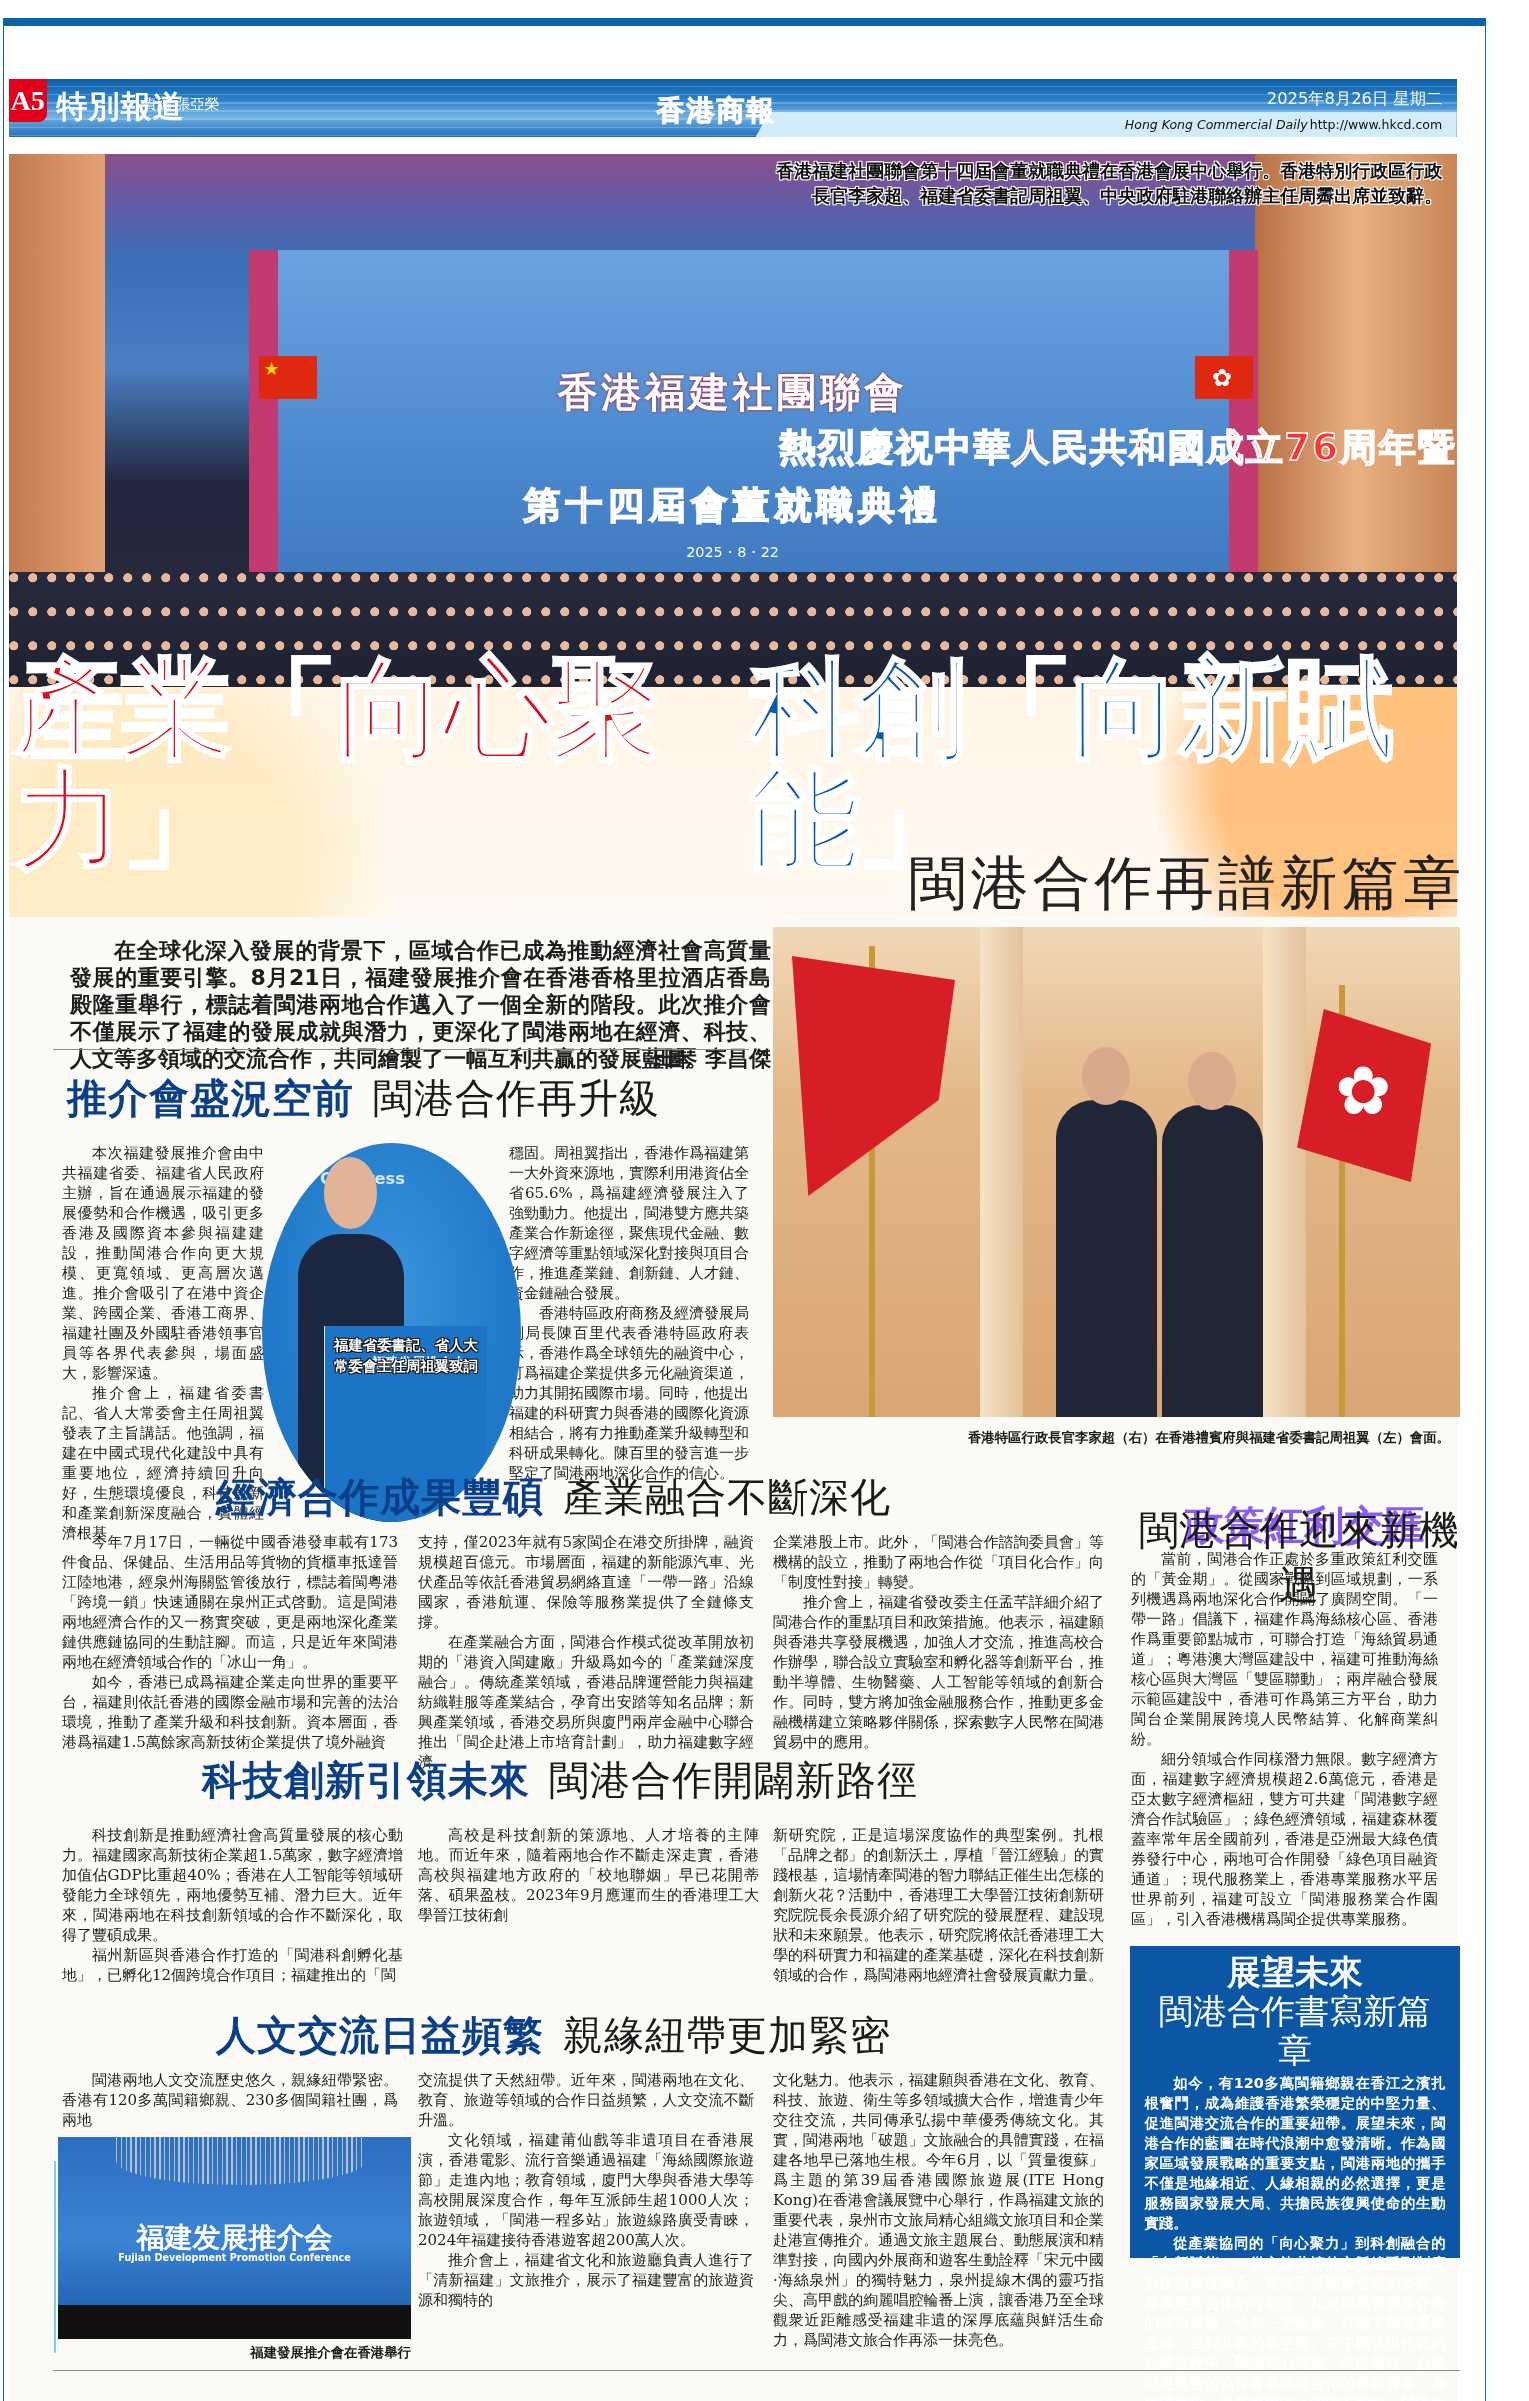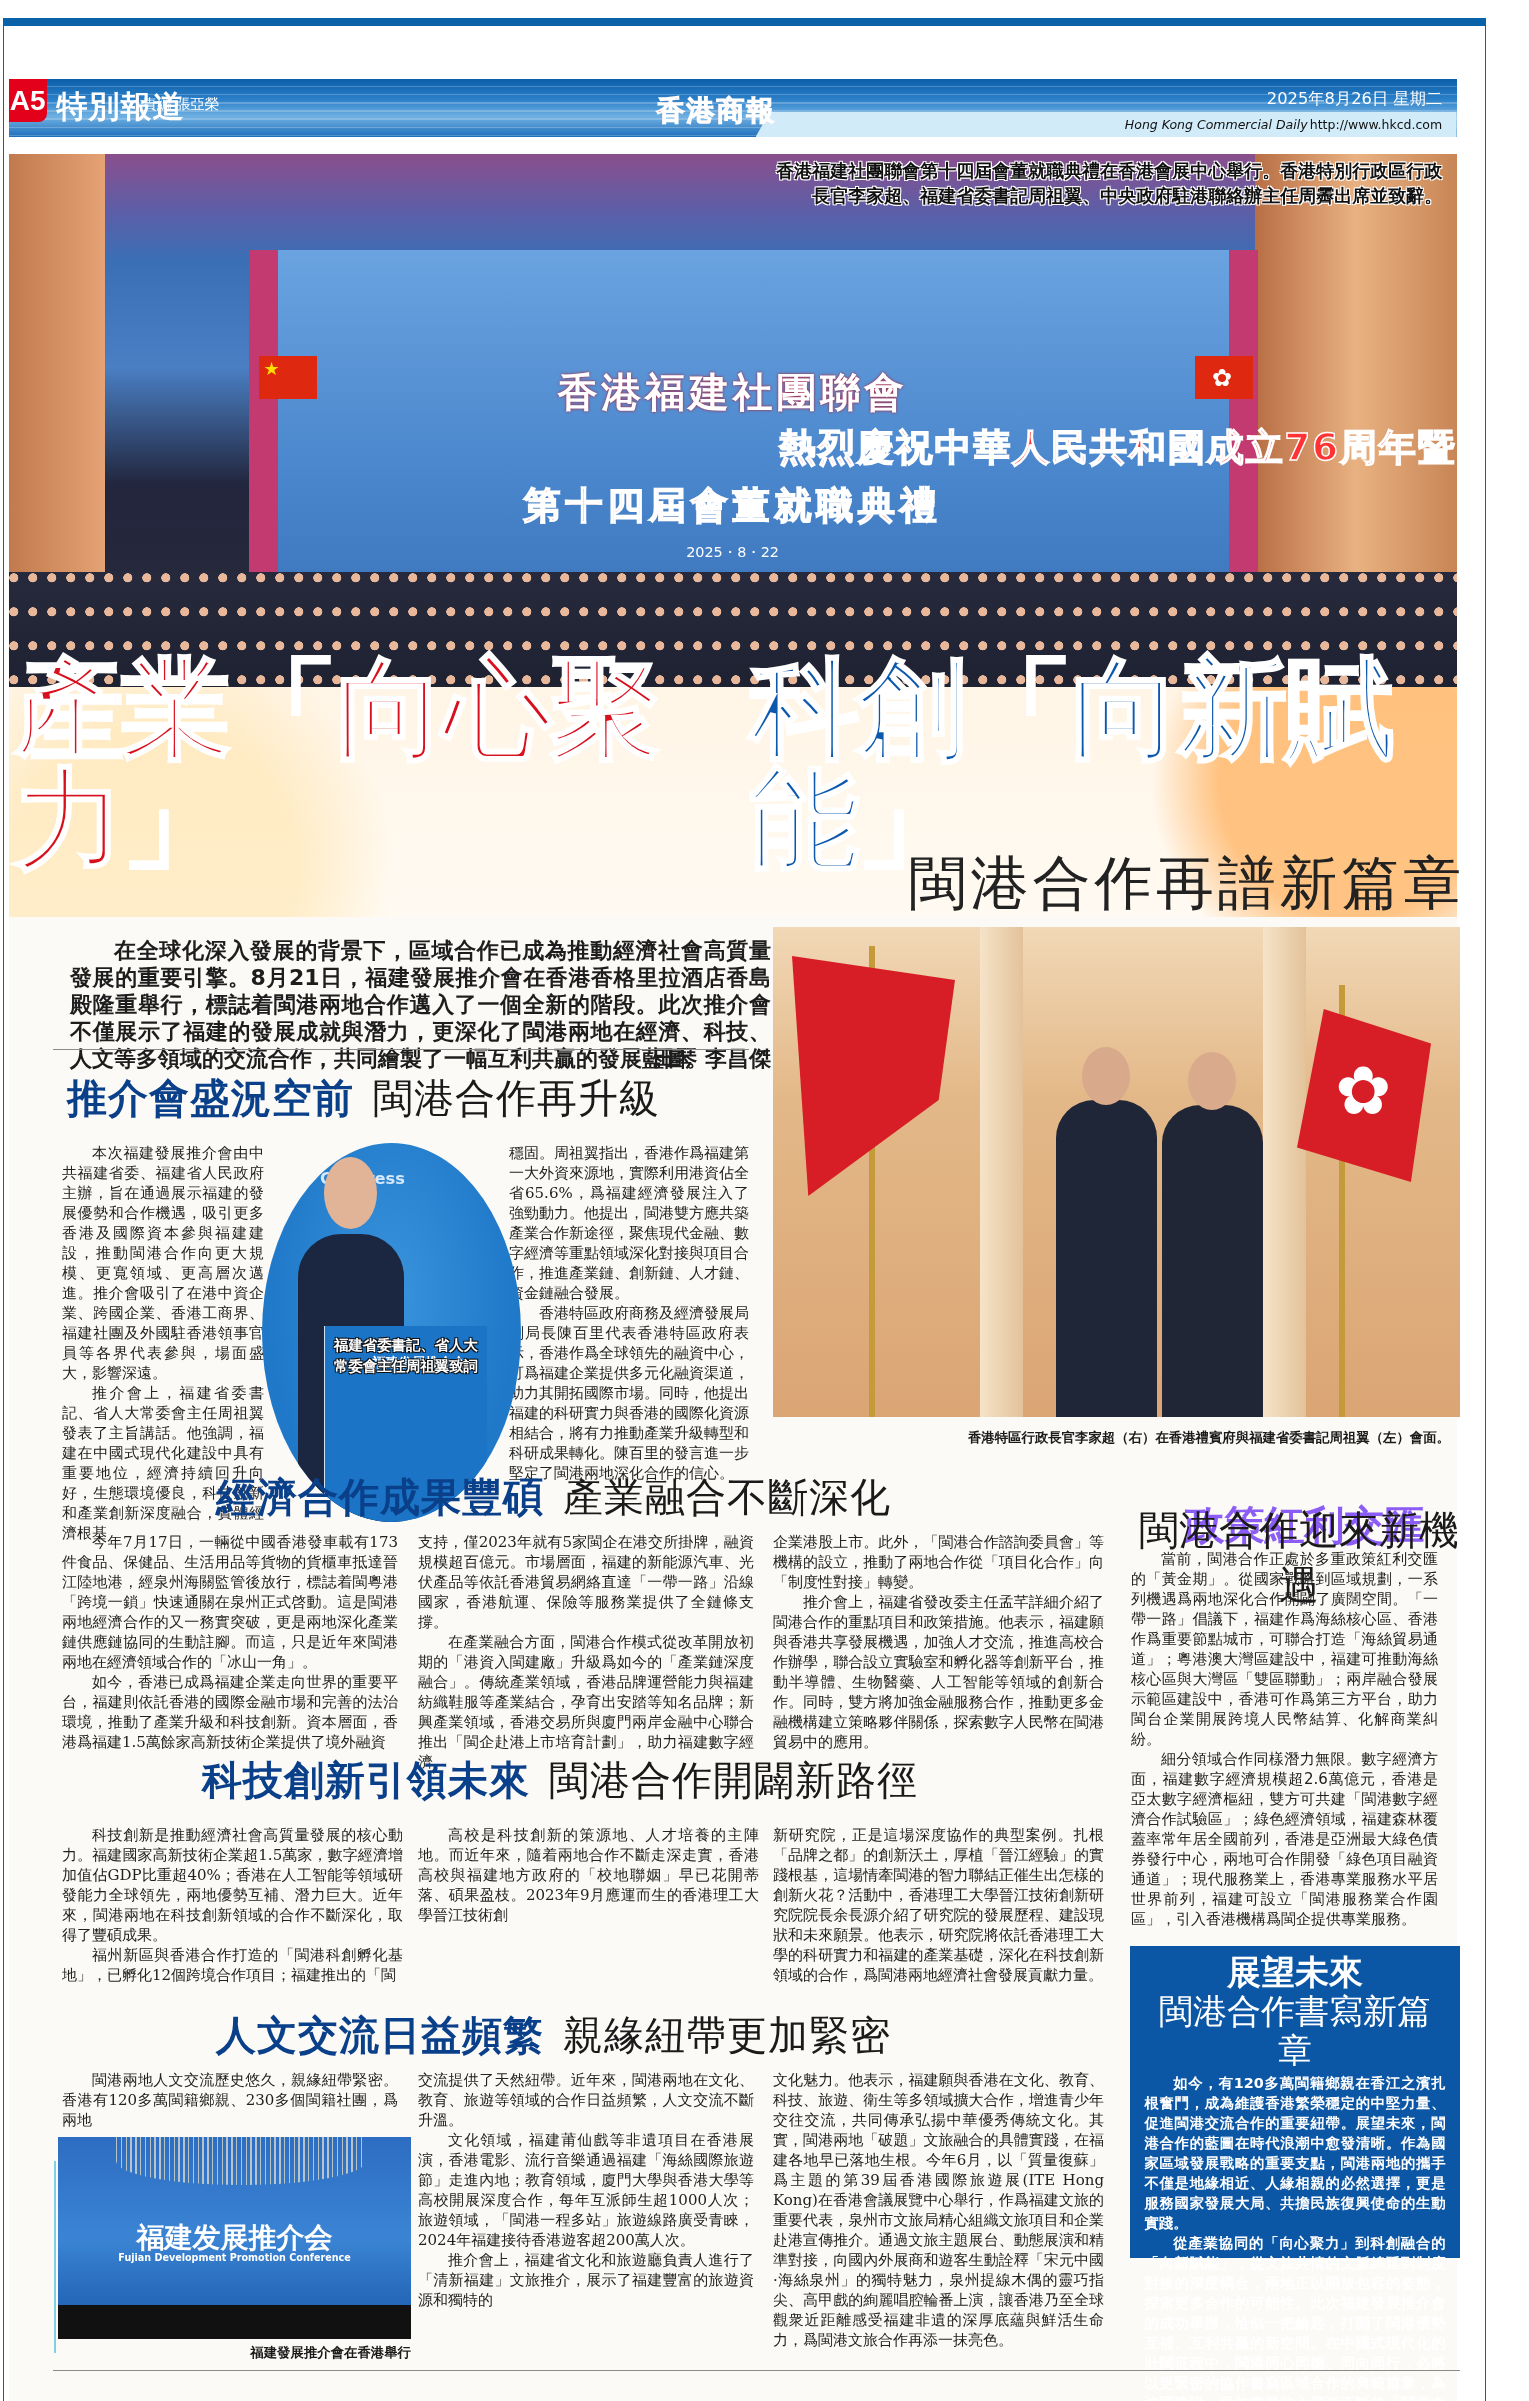--- a/index.html
+++ b/index.html
@@ -6,21 +6,21 @@
   html, body { width: 1529px; height: 2780px; background: #ffffff; overflow: hidden; }
   body { font-family: "DejaVu Sans", "Liberation Sans", sans-serif; color: #1a1a1a; position: relative; }
 
   .frame { position: absolute; left: 2.9px; top: 18px; width: 1483px; height: 2763px; border: 1.4px solid #0a63a9; border-top: 8.6px solid #0a63a9; background: #fff; }
 
   
   .masthead { position: absolute; left: 8.6px; top: 79px; width: 1448px; height: 58px;
     background: linear-gradient(180deg, #0b5fa8 0%, #2a7fc8 35%, #6fb0e2 65%, #1f6fbb 100%); overflow: hidden; }
   .masthead .stripes { position:absolute; inset:0; background: repeating-linear-gradient(180deg, rgba(255,255,255,0.0) 0 6.7px, rgba(255,255,255,0.22) 6.7px 8.2px); }
   .masthead .light-panel { position:absolute; right:0; bottom:0; width: 701px; height: 25px; background:#d2ebf9; clip-path: polygon(2% 0, 100% 0, 100% 100%, 0 100%); }
-  .page-no { position:absolute; left:0; top:0; width: 38px; height: 43px; background:#e2001a; color:#fff; font-weight:bold; font-size:28px; display:flex; align-items:center; justify-content:center; font-family:Liberation Sans, sans-serif; border-bottom-right-radius: 8.6px; }
+  .page-no { position:absolute; left:0; top:0; width: 38px; height: 43px; background:#e2001a; color:#fff; font-weight:bold; font-size:28px; display:flex; align-items:center; justify-content:center; font-family:Liberation Serif, serif; border-bottom-right-radius: 8.6px; }
   .section-title { position:absolute; left:48px; top:6.7px; color:#fff; font-weight:bold; font-size:31px; letter-spacing:1px; }
   .editor { position:absolute; left:134px; top:16.3px; color:#fff; font-size:14.4px; }
   .brand-mark { position:absolute; left:648px; top:13.4px; color:#e2001a; font-weight:bold; font-size:28px; -webkit-text-stroke: 1px #fff; letter-spacing: 1.9px; }
   .pub-date { position:absolute; right:14.4px; top:8.6px; color:#fff; font-size:16.3px; }
   .pub-name { position:absolute; right:149px; bottom:4.8px; color:#111; font-size:12.5px;font-style:italic; }
   .pub-url { position:absolute; right:14.4px; bottom:4.8px; color:#111; font-size:12.5px; }
 
   
   .hero { position:absolute; left:8.6px; top:154px; width:1448px; height:533px; overflow:hidden;
     background: linear-gradient(180deg, #8a4f8c 0%, #5f5da6 10%, #3a6fb6 20%, #4a7fc4 40%, #22263e 62%, #2b2a38 100%); }

